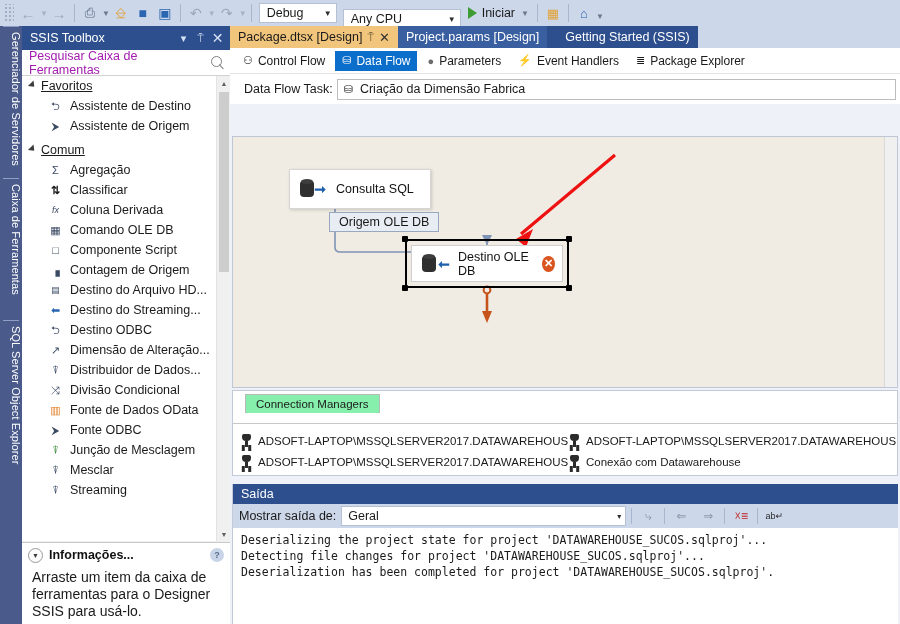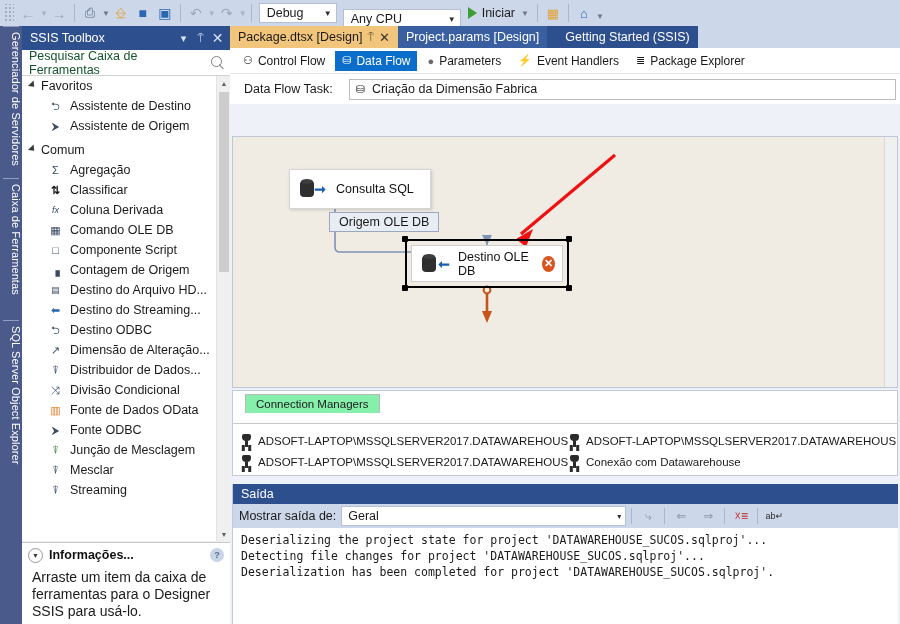--- a/index.html
+++ b/index.html
@@ -87,21 +87,21 @@
     display: flex; align-items: center; padding: 0 4px 0 8px;
     font-size: 12.5px;
   }
   .tbx-title .ttxt { flex: 1; }
   .tbx-btn { width: 17px; text-align: center; color: #d8e2f5; font-size: 11px; cursor: default; }
   .tbx-btn.x { font-size: 14px; }
 
   .tbx-search {
     height: 26px; background: #ffffff; border-bottom: 1px solid #d2d2d2;
     display: flex; align-items: center; padding: 0 6px 0 7px;
-    color: #14532d; font-size: 12.5px;
+    color: #a21caf; font-size: 12.5px;
   }
   .tbx-search .sp { flex: 1; }
   .mag {
     width: 13px; height: 13px; position: relative; opacity: .75;
   }
   .mag::before {
     content: ""; position: absolute; left: 0; top: 0; width: 9px; height: 9px;
     border: 1.4px solid #555; border-radius: 50%;
   }
   .mag::after {
@@ -124,21 +124,21 @@
   }
   .sc-arrow.up { top: 0; }
   .sc-arrow.dn { bottom: 0; }
   .sc-thumb {
     position: absolute; left: 2px; top: 16px; width: 10px; height: 180px;
     background: #cdcdcd;
   }
 
   .grp {
     display: flex; align-items: center; gap: 6px;
-    height: 20px; padding-left: 8px; color: #1a1a1a; font-size: 12.5px;
+    height: 20px; padding-left: 8px; color: #1a1a1a; font-size: 12.5px; text-decoration: underline;
   }
   .grp .tri {
     width: 0; height: 0;
     border-left: 5px solid #3b3b3b; border-top: 4px solid transparent;
     border-bottom: 4px solid transparent;
     transform: rotate(45deg); margin-top: -2px;
   }
   .item {
     display: flex; align-items: center; gap: 7px;
     height: 20px; padding-left: 26px; color: #1a1a1a; font-size: 12.5px;
@@ -198,21 +198,21 @@
   }
   .stab {
     display: flex; align-items: center; gap: 5px; height: 20px;
     padding: 0 7px; font-size: 12px; color: #1a1a1a; white-space: nowrap;
   }
   .stab.sel { background: #0b6ecb; color: #ffffff; }
   .stab .si { font-size: 11px; }
 
   .dftask {
     height: 30px; background: #ffffff; display: flex; align-items: center;
-    padding: 0 4px 0 14px; gap: 16px;
+    padding: 0 4px 0 14px; gap: 4px;
   }
   .dftask .lbl { font-size: 12.5px; color: #1a1a1a; white-space: nowrap; }
   .dfbox {
     flex: 1; height: 21px; background: #ffffff; border: 1px solid #bdbdbd;
     display: flex; align-items: center; gap: 7px; padding: 0 6px;
     font-size: 12.5px; color: #1a1a1a;
   }
 
   
   .canvas-wrap {

